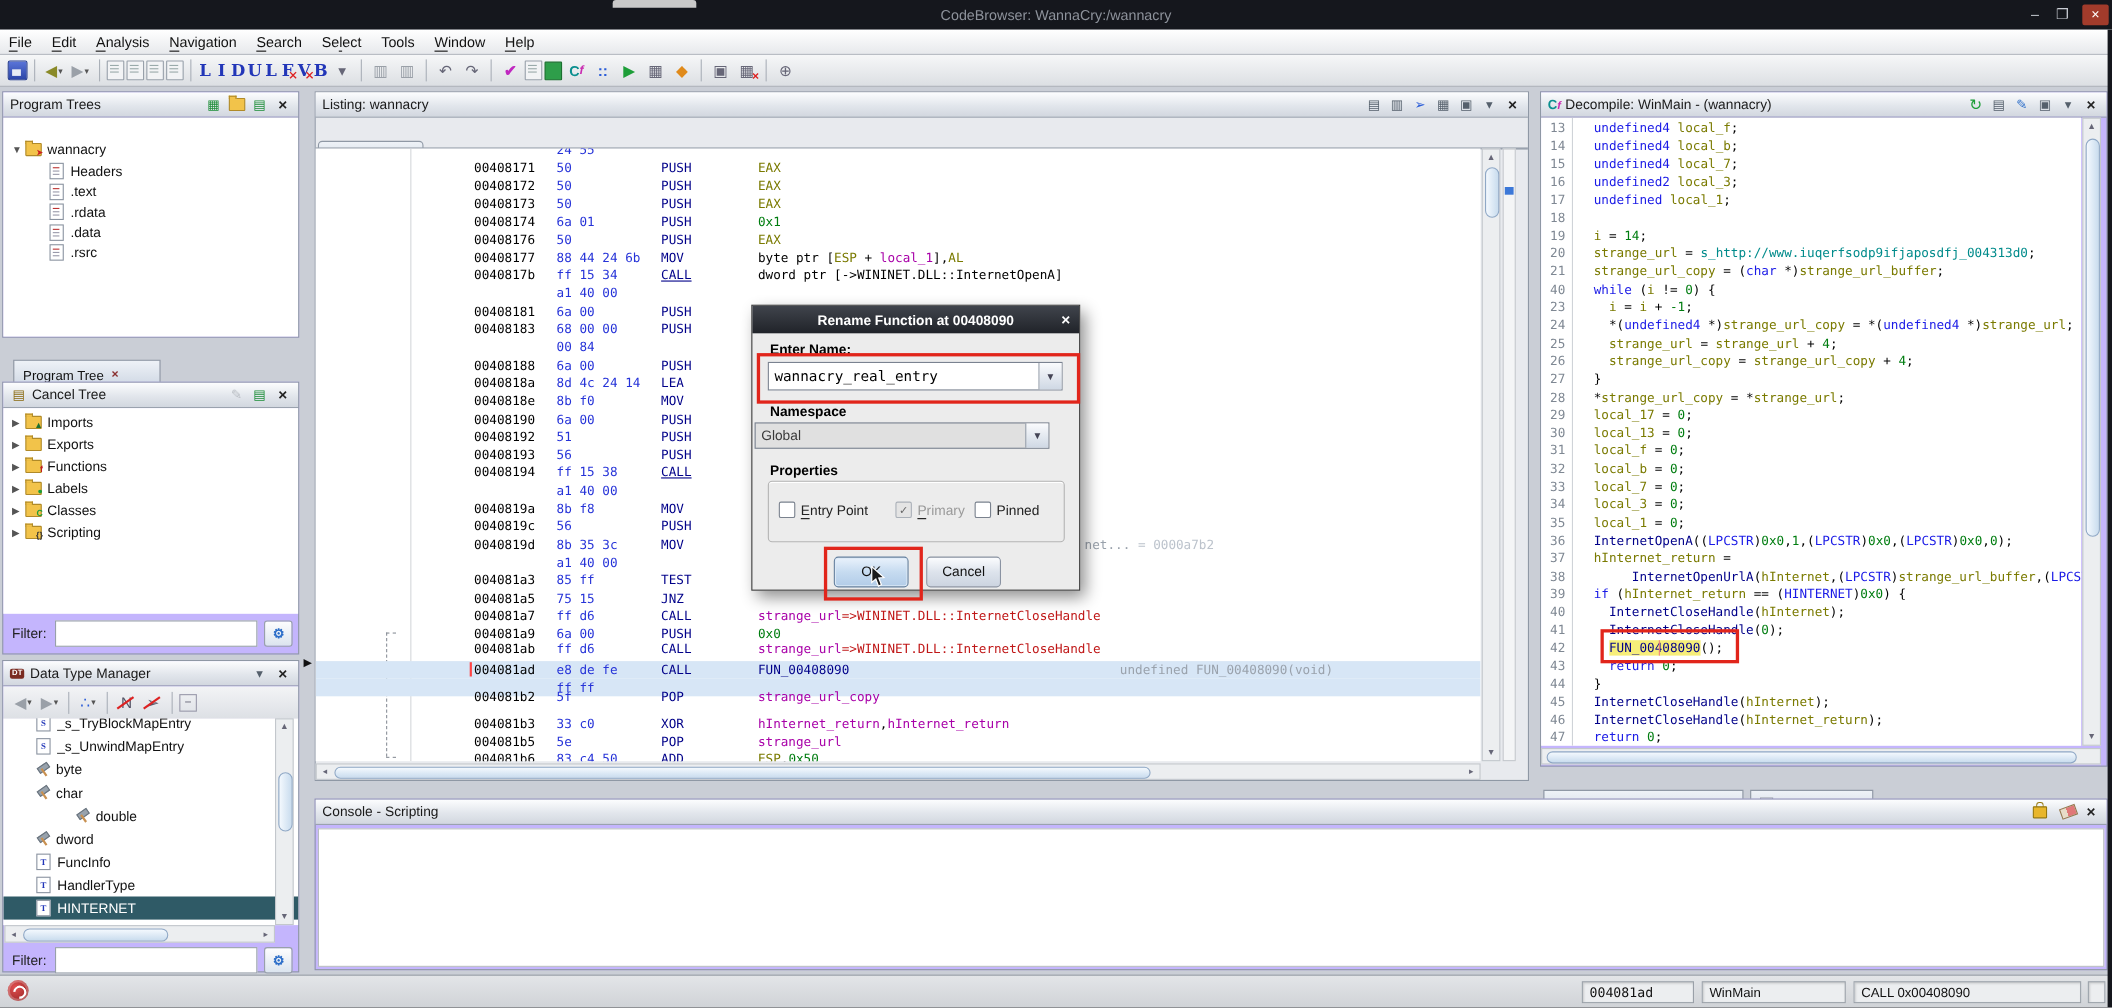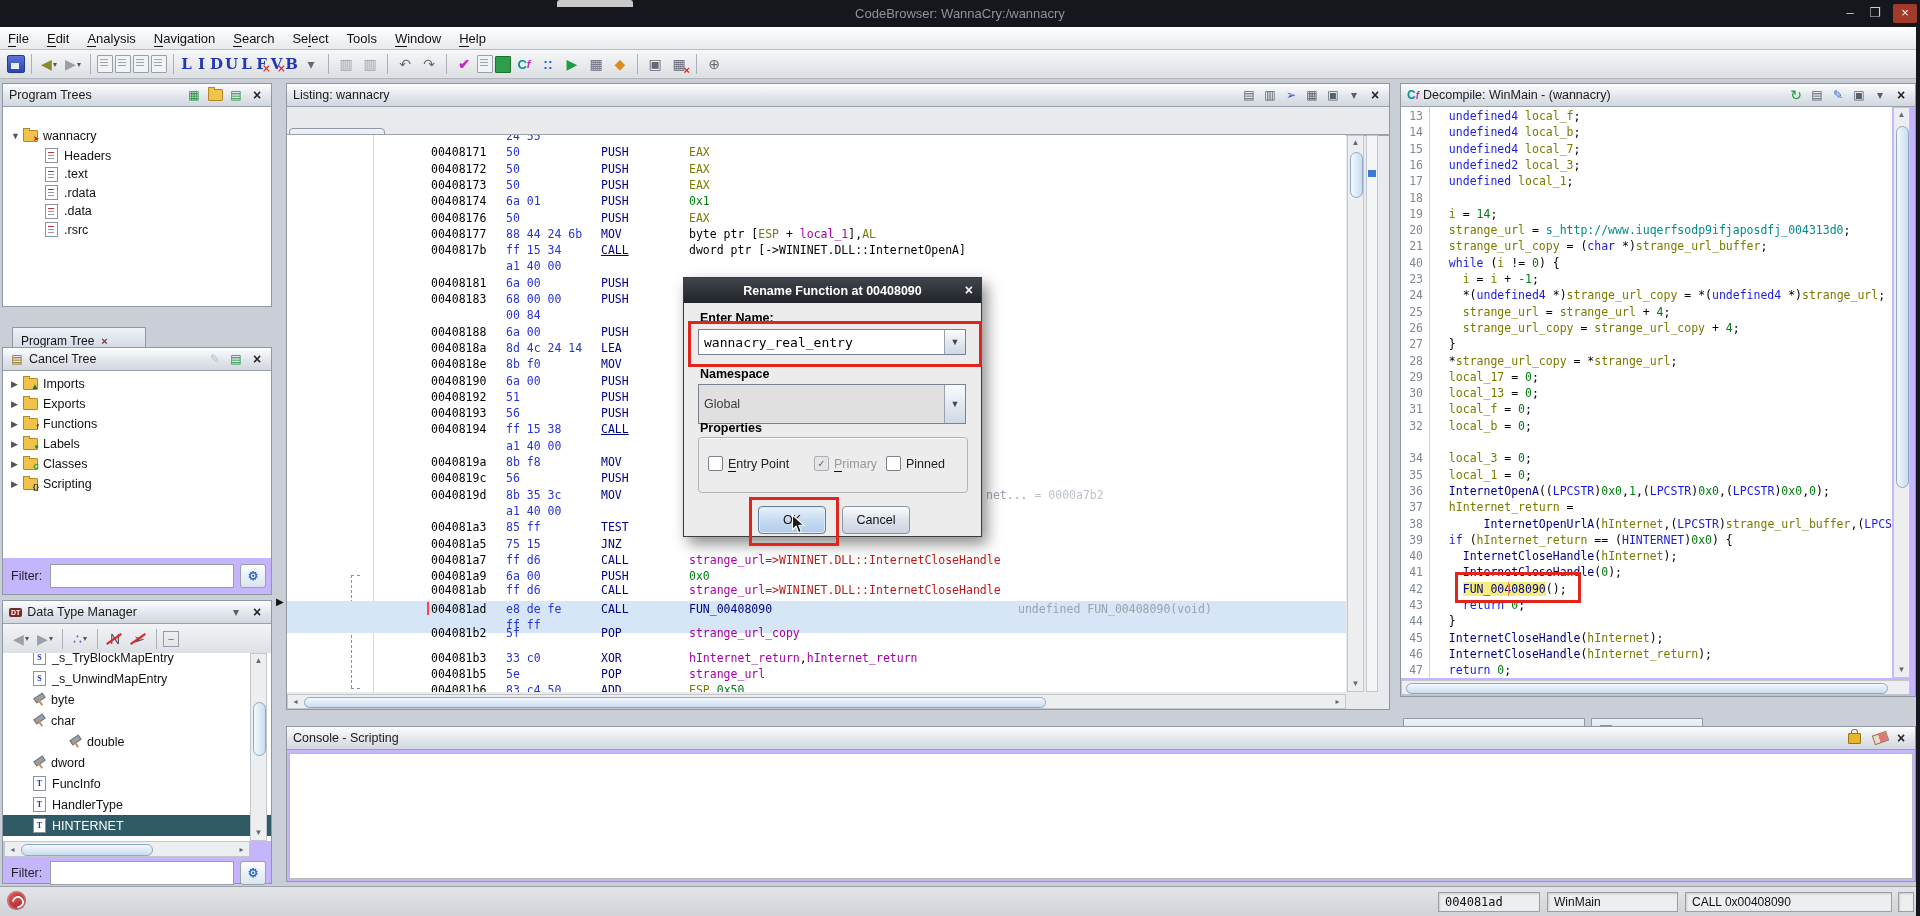--- a/index.html
+++ b/index.html
@@ -491,20 +491,21 @@
       <div class="drow" style="top: 164px;"><span class="dnum">23</span><span class="dparts"><span class="dp">    </span><span class="dv">i</span><span class="dp"> = </span><span class="dv">i</span><span class="dp"> + </span><span class="dn">-1</span><span class="dp">;</span></span></div>
       <div class="drow" style="top: 180.3px;"><span class="dnum">24</span><span class="dparts"><span class="dp">    *(</span><span class="dt">undefined4</span><span class="dp"> *)</span><span class="dv">strange_url_copy</span><span class="dp"> = *(</span><span class="dt">undefined4</span><span class="dp"> *)</span><span class="dv">strange_url</span><span class="dp">;</span></span></div>
       <div class="drow" style="top: 196.6px;"><span class="dnum">25</span><span class="dparts"><span class="dp">    </span><span class="dv">strange_url</span><span class="dp"> = </span><span class="dv">strange_url</span><span class="dp"> + </span><span class="dn">4</span><span class="dp">;</span></span></div>
       <div class="drow" style="top: 212.9px;"><span class="dnum">26</span><span class="dparts"><span class="dp">    </span><span class="dv">strange_url_copy</span><span class="dp"> = </span><span class="dv">strange_url_copy</span><span class="dp"> + </span><span class="dn">4</span><span class="dp">;</span></span></div>
       <div class="drow" style="top: 229.2px;"><span class="dnum">27</span><span class="dparts"><span class="dp">  }</span></span></div>
       <div class="drow" style="top: 245.5px;"><span class="dnum">28</span><span class="dparts"><span class="dp">  *</span><span class="dv">strange_url_copy</span><span class="dp"> = *</span><span class="dv">strange_url</span><span class="dp">;</span></span></div>
       <div class="drow" style="top: 261.8px;"><span class="dnum">29</span><span class="dparts"><span class="dp">  </span><span class="dv">local_17</span><span class="dp"> = </span><span class="dn">0</span><span class="dp">;</span></span></div>
       <div class="drow" style="top: 278.1px;"><span class="dnum">30</span><span class="dparts"><span class="dp">  </span><span class="dv">local_13</span><span class="dp"> = </span><span class="dn">0</span><span class="dp">;</span></span></div>
       <div class="drow" style="top: 294.4px;"><span class="dnum">31</span><span class="dparts"><span class="dp">  </span><span class="dv">local_f</span><span class="dp"> = </span><span class="dn">0</span><span class="dp">;</span></span></div>
       <div class="drow" style="top: 310.7px;"><span class="dnum">32</span><span class="dparts"><span class="dp">  </span><span class="dv">local_b</span><span class="dp"> = </span><span class="dn">0</span><span class="dp">;</span></span></div>
+      <div class="drow" style="top: 327px;"><span class="dnum">33</span><span class="dparts"><span class="dp">  </span><span class="dv">local_7</span><span class="dp"> = </span><span class="dn">0</span><span class="dp">;</span></span></div>
       <div class="drow" style="top: 343.3px;"><span class="dnum">34</span><span class="dparts"><span class="dp">  </span><span class="dv">local_3</span><span class="dp"> = </span><span class="dn">0</span><span class="dp">;</span></span></div>
       <div class="drow" style="top: 359.6px;"><span class="dnum">35</span><span class="dparts"><span class="dp">  </span><span class="dv">local_1</span><span class="dp"> = </span><span class="dn">0</span><span class="dp">;</span></span></div>
       <div class="drow" style="top: 375.9px;"><span class="dnum">36</span><span class="dparts"><span class="dp">  </span><span class="df">InternetOpenA</span><span class="dp">((</span><span class="dt">LPCSTR</span><span class="dp">)</span><span class="dn">0x0</span><span class="dp">,</span><span class="dn">1</span><span class="dp">,(</span><span class="dt">LPCSTR</span><span class="dp">)</span><span class="dn">0x0</span><span class="dp">,(</span><span class="dt">LPCSTR</span><span class="dp">)</span><span class="dn">0x0</span><span class="dp">,</span><span class="dn">0</span><span class="dp">);</span></span></div>
       <div class="drow" style="top: 392.2px;"><span class="dnum">37</span><span class="dparts"><span class="dp">  </span><span class="dv">hInternet_return</span><span class="dp"> =</span></span></div>
       <div class="drow" style="top: 408.5px;"><span class="dnum">38</span><span class="dparts"><span class="dp">       </span><span class="df">InternetOpenUrlA</span><span class="dp">(</span><span class="dv">hInternet</span><span class="dp">,(</span><span class="dt">LPCSTR</span><span class="dp">)</span><span class="dv">strange_url_buffer</span><span class="dp">,(</span><span class="dt">LPCSTR</span></span></div>
       <div class="drow" style="top: 424.8px;"><span class="dnum">39</span><span class="dparts"><span class="dp">  </span><span class="dt">if</span><span class="dp"> (</span><span class="dv">hInternet_return</span><span class="dp"> == (</span><span class="dt">HINTERNET</span><span class="dp">)</span><span class="dn">0x0</span><span class="dp">) {</span></span></div>
       <div class="drow" style="top: 441.1px;"><span class="dnum">40</span><span class="dparts"><span class="dp">    </span><span class="df">InternetCloseHandle</span><span class="dp">(</span><span class="dv">hInternet</span><span class="dp">);</span></span></div>
       <div class="drow" style="top: 457.4px;"><span class="dnum">41</span><span class="dparts"><span class="dp">    </span><span class="df">InternetCloseHandle</span><span class="dp">(</span><span class="dn">0</span><span class="dp">);</span></span></div>
       <div class="drow" style="top: 473.7px;"><span class="dnum">42</span><span class="dparts"><span class="dp">    </span><span class="dfh">FUN_00408090</span><span class="dp">();</span></span></div>
       <div class="drow" style="top: 490px;"><span class="dnum">43</span><span class="dparts"><span class="dp">    </span><span class="dt">return</span><span class="dp"> </span><span class="dn">0</span><span class="dp">;</span></span></div>
@@ -559,21 +560,21 @@
     <div class="dlgtitle">
       <span>Rename Function at 00408090</span>
       <span class="dlgclose">×</span>
     </div>
     <div class="dlbl" style="left:16px;top:33px;">Enter Name:</div>
     <div class="combo" style="left:14px;top:51px;width:268px;">
       <span class="val">wannacry_real_entry</span>
       <span class="arr">▼</span>
     </div>
     <div class="dlbl" style="left:16px;top:89px;">Namespace</div>
-    <div class="combo dis" style="left:14px;top:106px;width:268px;height:40px;">
+    <div class="combo dis" style="left:2px;top:106px;width:268px;height:24px;">
       <span class="val">Global</span>
       <span class="arr">▼</span>
     </div>
     <div class="dlbl" style="left:16px;top:143px;">Properties</div>
     <div class="groupbox" style="left:14px;top:159px;width:268px;height:54px;"></div>
     <div id="dlgchecks"></div>
     <div class="btn def" style="left:74px;top:228px;width:66px;">OK</div>
     <div class="btn" style="left:158px;top:228px;width:66px;">Cancel</div>
   <div class="cb" style="left: 24px; top: 178px;">
         <span class="cbbox"></span>

